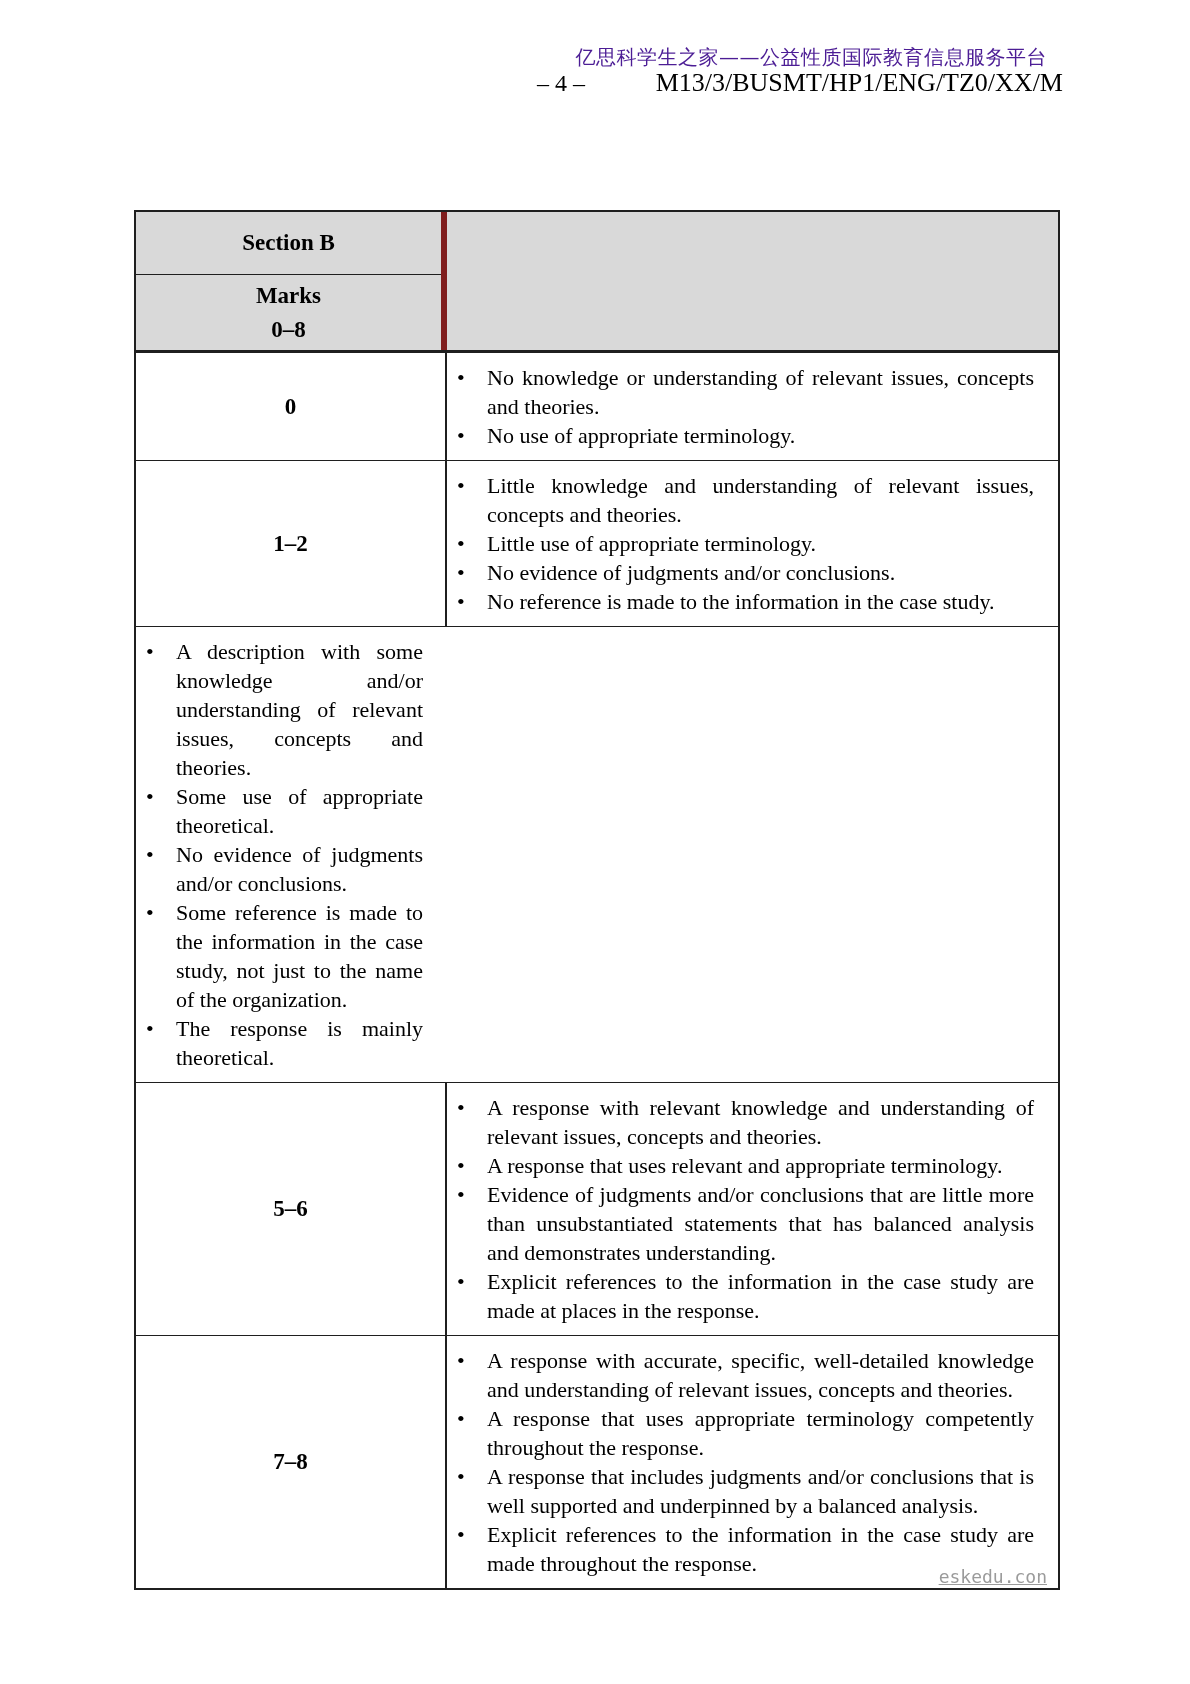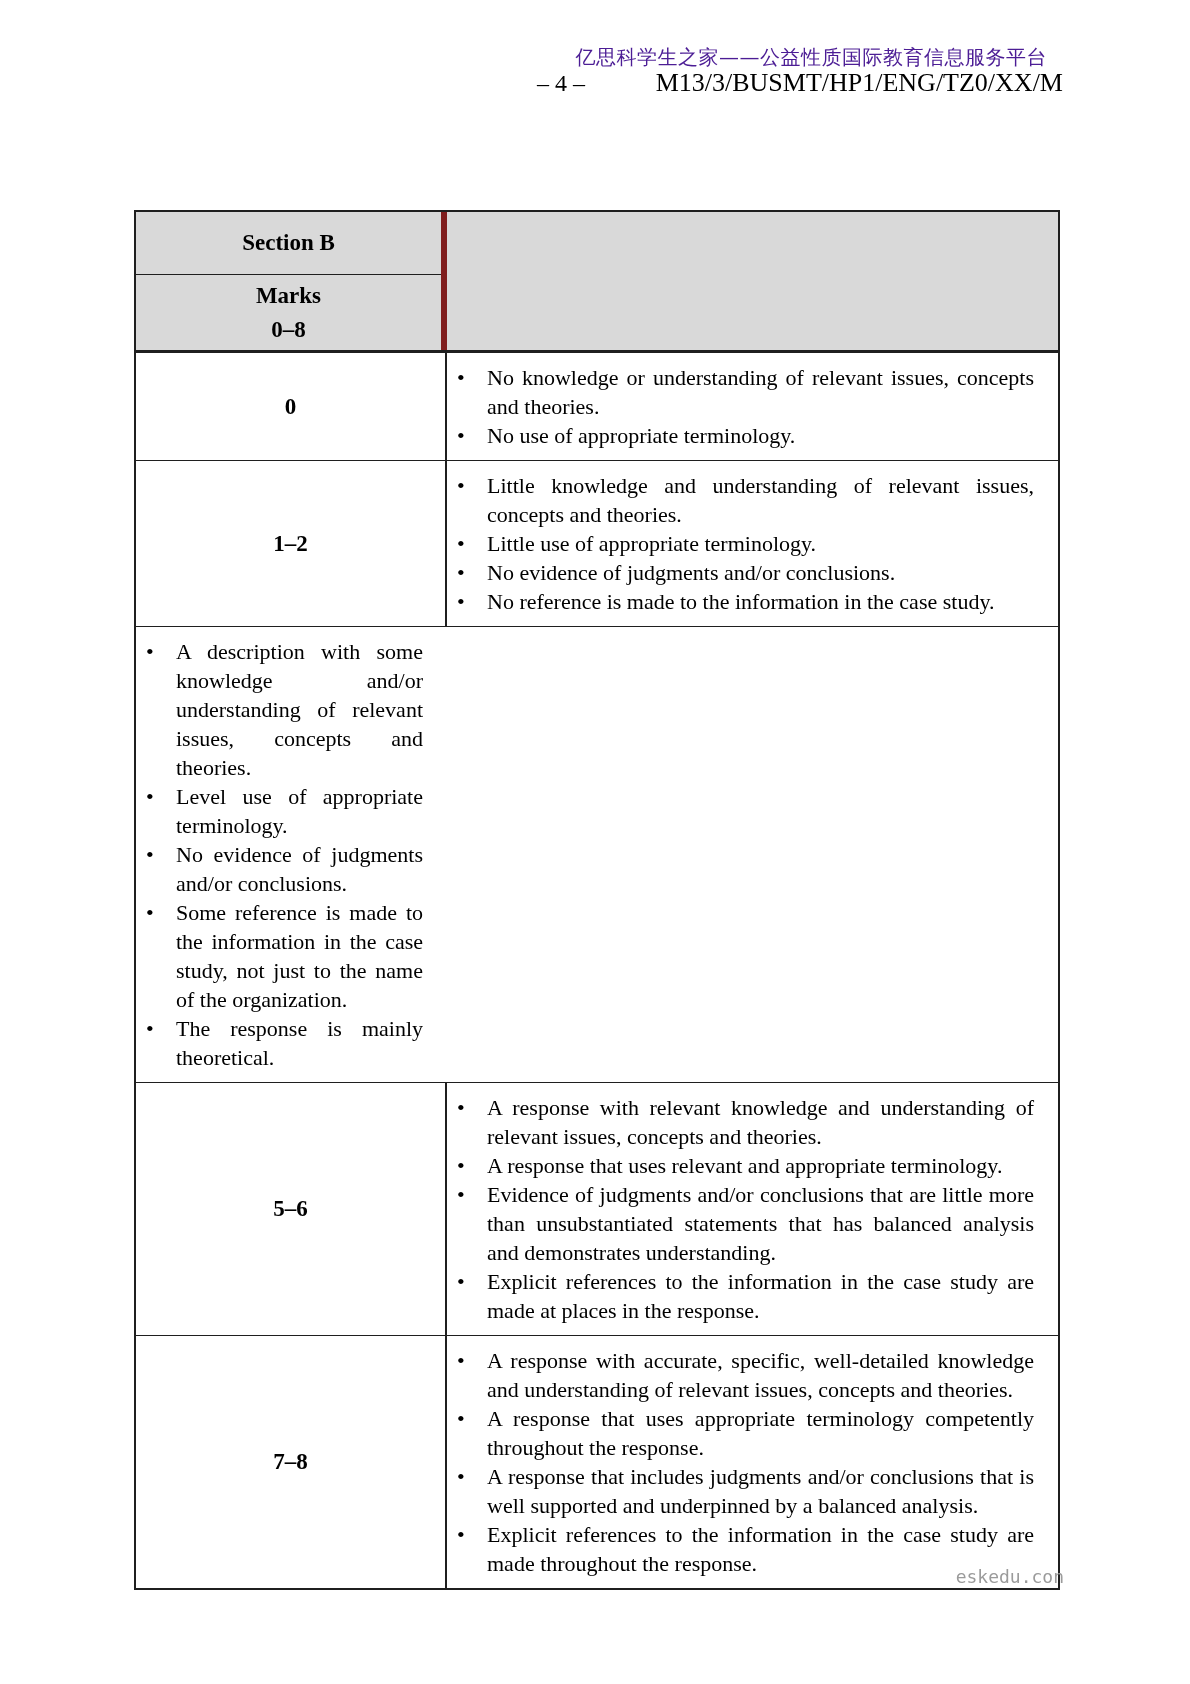--- a/index.html
+++ b/index.html
@@ -112,25 +112,26 @@
   }
   .desc-cell li .bullet-text {
     display: block;
     text-align: justify;
   }
 
   
   .site-watermark {
     position: absolute;
     top: 1566px;
-    right: 126px;
+    right: 143px;
     font-size: 18px;
     color: #9b9b9b;
     font-family: "DejaVu Sans Mono", monospace;
     white-space: nowrap;
+    text-decoration: underline;
   }
 </style>
 </head>
 <body>
 
 <div class="page">
 
   <div class="cn-watermark">亿思科学生之家——公益性质国际教育信息服务平台</div>
 
   <div class="page-number">– 4 –</div>
@@ -187,21 +188,21 @@
   </div>
 
   <div class="body-row">
     <ul class="desc-cell">
             <li>
               <span class="bullet-dot">•</span>
               <span class="bullet-text">A description with some knowledge and/or understanding of relevant issues, concepts and theories.</span>
             </li>
             <li>
               <span class="bullet-dot">•</span>
-              <span class="bullet-text">Level use of appropriate terminology.</span>
+              <span class="bullet-text">Some use of appropriate theoretical.</span>
             </li>
             <li>
               <span class="bullet-dot">•</span>
               <span class="bullet-text">No evidence of judgments and/or conclusions.</span>
             </li>
             <li>
               <span class="bullet-dot">•</span>
               <span class="bullet-text">Some reference is made to the information in the case study, not just to the name of the organization.</span>
             </li>
             <li>

